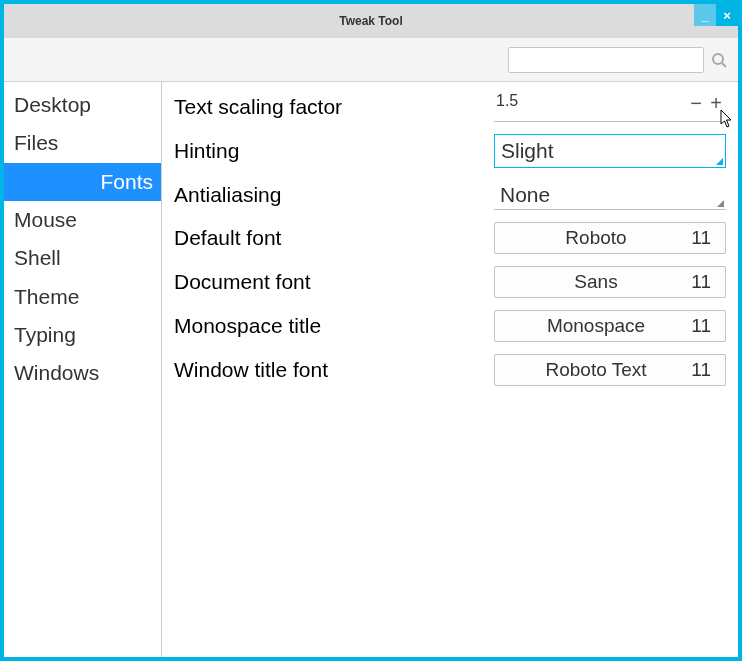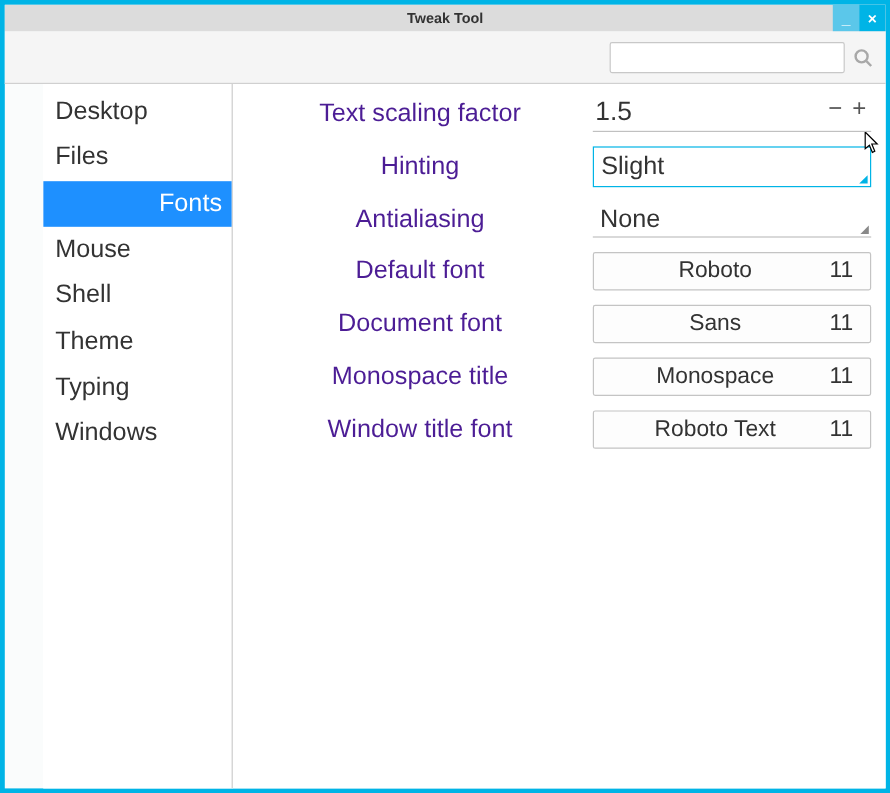--- a/index.html
+++ b/index.html
@@ -12,21 +12,21 @@
     width: 742px;
     height: 661px;
     background: #fafcfc;
     border: 4px solid #00b4e6;
     box-shadow: 0 2px 6px rgba(0,0,0,0.25);
     display: flex;
     flex-direction: column;
     position: relative;
   }
   .titlebar {
-    height: 22px;
+    height: 34px;
     background: #dcdcdc;
     display: flex;
     align-items: center;
     position: relative;
     padding-left: 16px;
   }
   .titlebar .title {
     position: absolute;
     left: 0; right: 0;
     text-align: center;
@@ -76,21 +76,20 @@
     align-items: center;
     justify-content: center;
     width: 18px;
     height: 18px;
   }
   .body {
     flex: 1;
     display: flex;
     background: #fff;
     overflow: hidden;
-    margin-left: 32px;
   }
   .sidebar {
     width: 158px;
     border-right: 1px solid #ccc;
     padding-top: 4px;
     background: #fff;
   }
   .sidebar-item {
     padding: 5px 8px 5px 10px;
     font-size: 21px;
@@ -108,38 +107,37 @@
     padding: 10px 12px 10px 12px;
   }
   .row {
     display: flex;
     align-items: center;
     margin-bottom: 12px;
   }
   .row .label {
     flex: 1;
     font-size: 21px;
-    color: #4c1d95;
-    text-align: center;
+    color: #000000;
   }
   .row .control {
     width: 232px;
   }
   
   .spin {
     width: 232px;
     height: 30px;
     display: flex;
     align-items: flex-start;
     border-bottom: 1px solid #c0c0c0;
     position: relative;
   }
   .spin .value {
     flex: 1;
-    font-size: 22px;
+    font-size: 16px;
     color: #333;
     padding: 0 2px;
   }
   .spin .stepbtn {
     width: 20px;
     text-align: center;
     font-size: 20px;
     color: #555;
     cursor: pointer;
     user-select: none;

